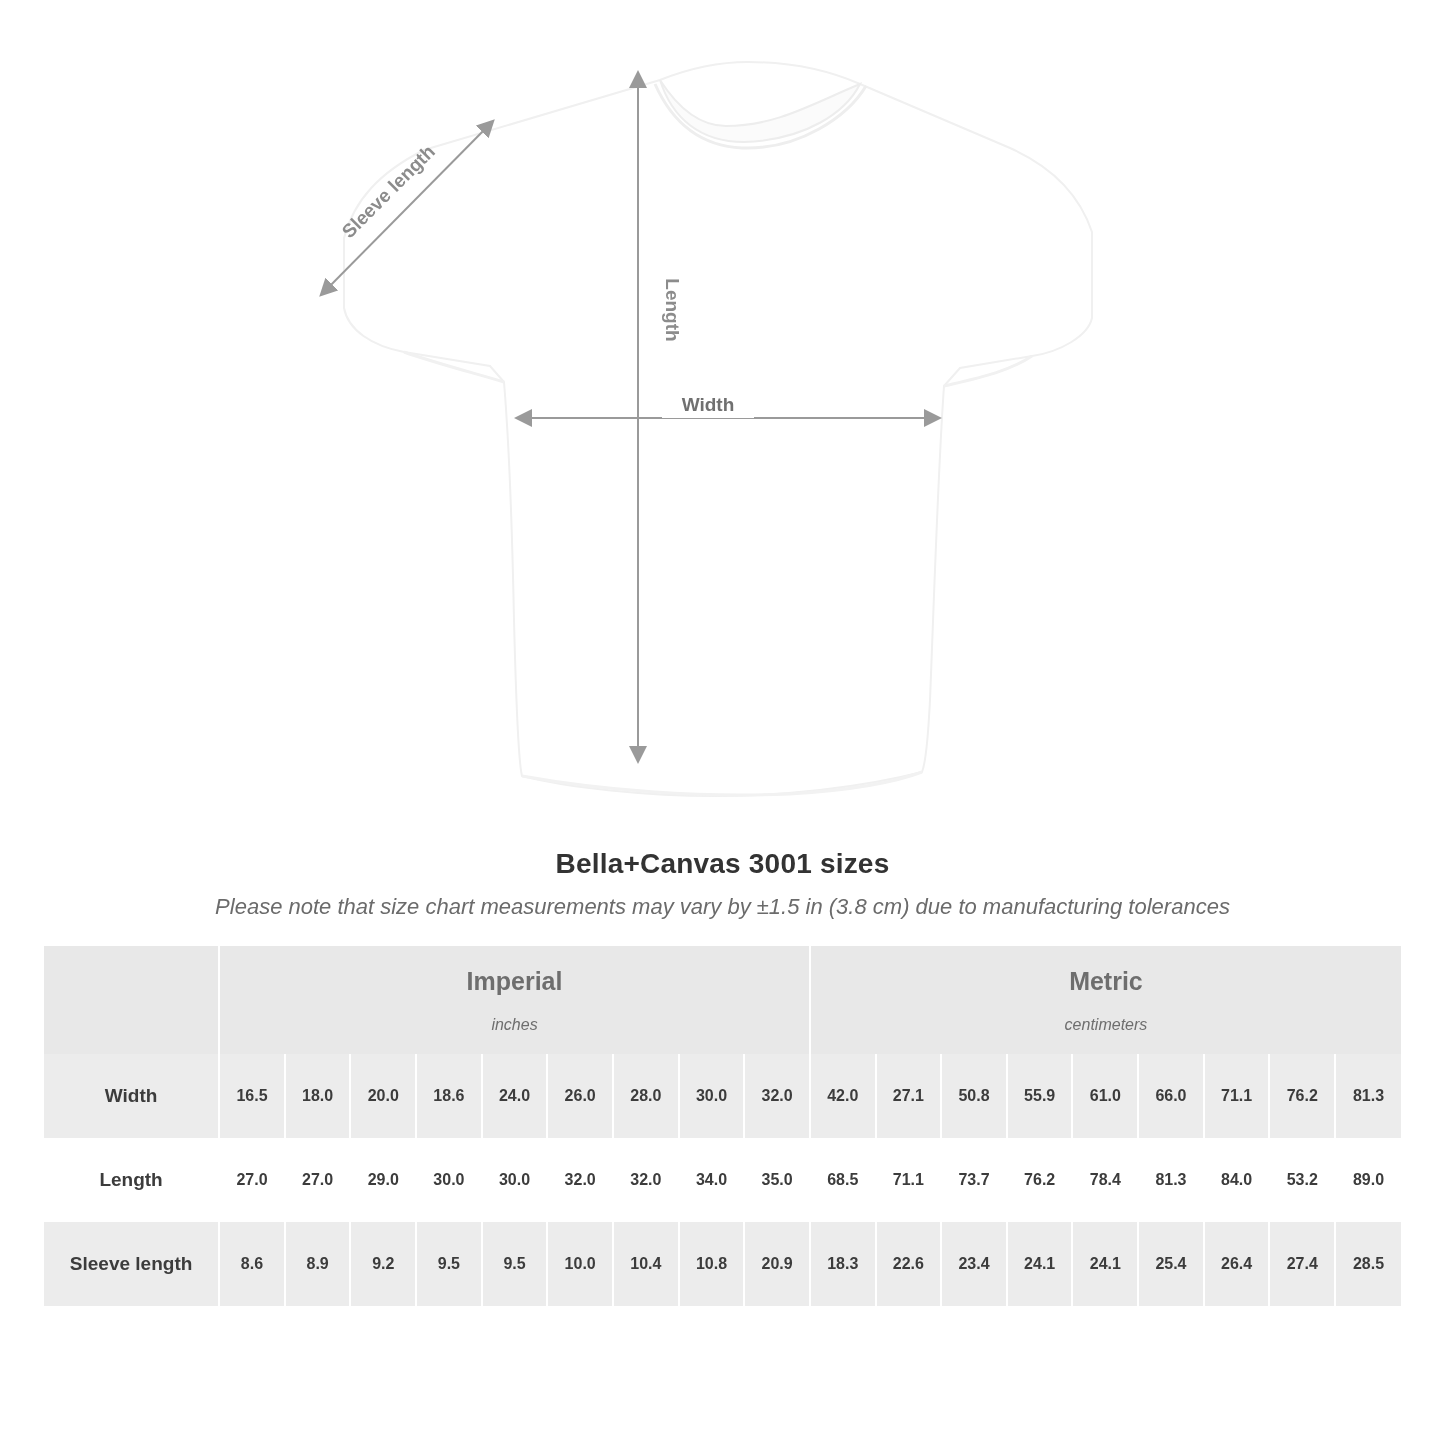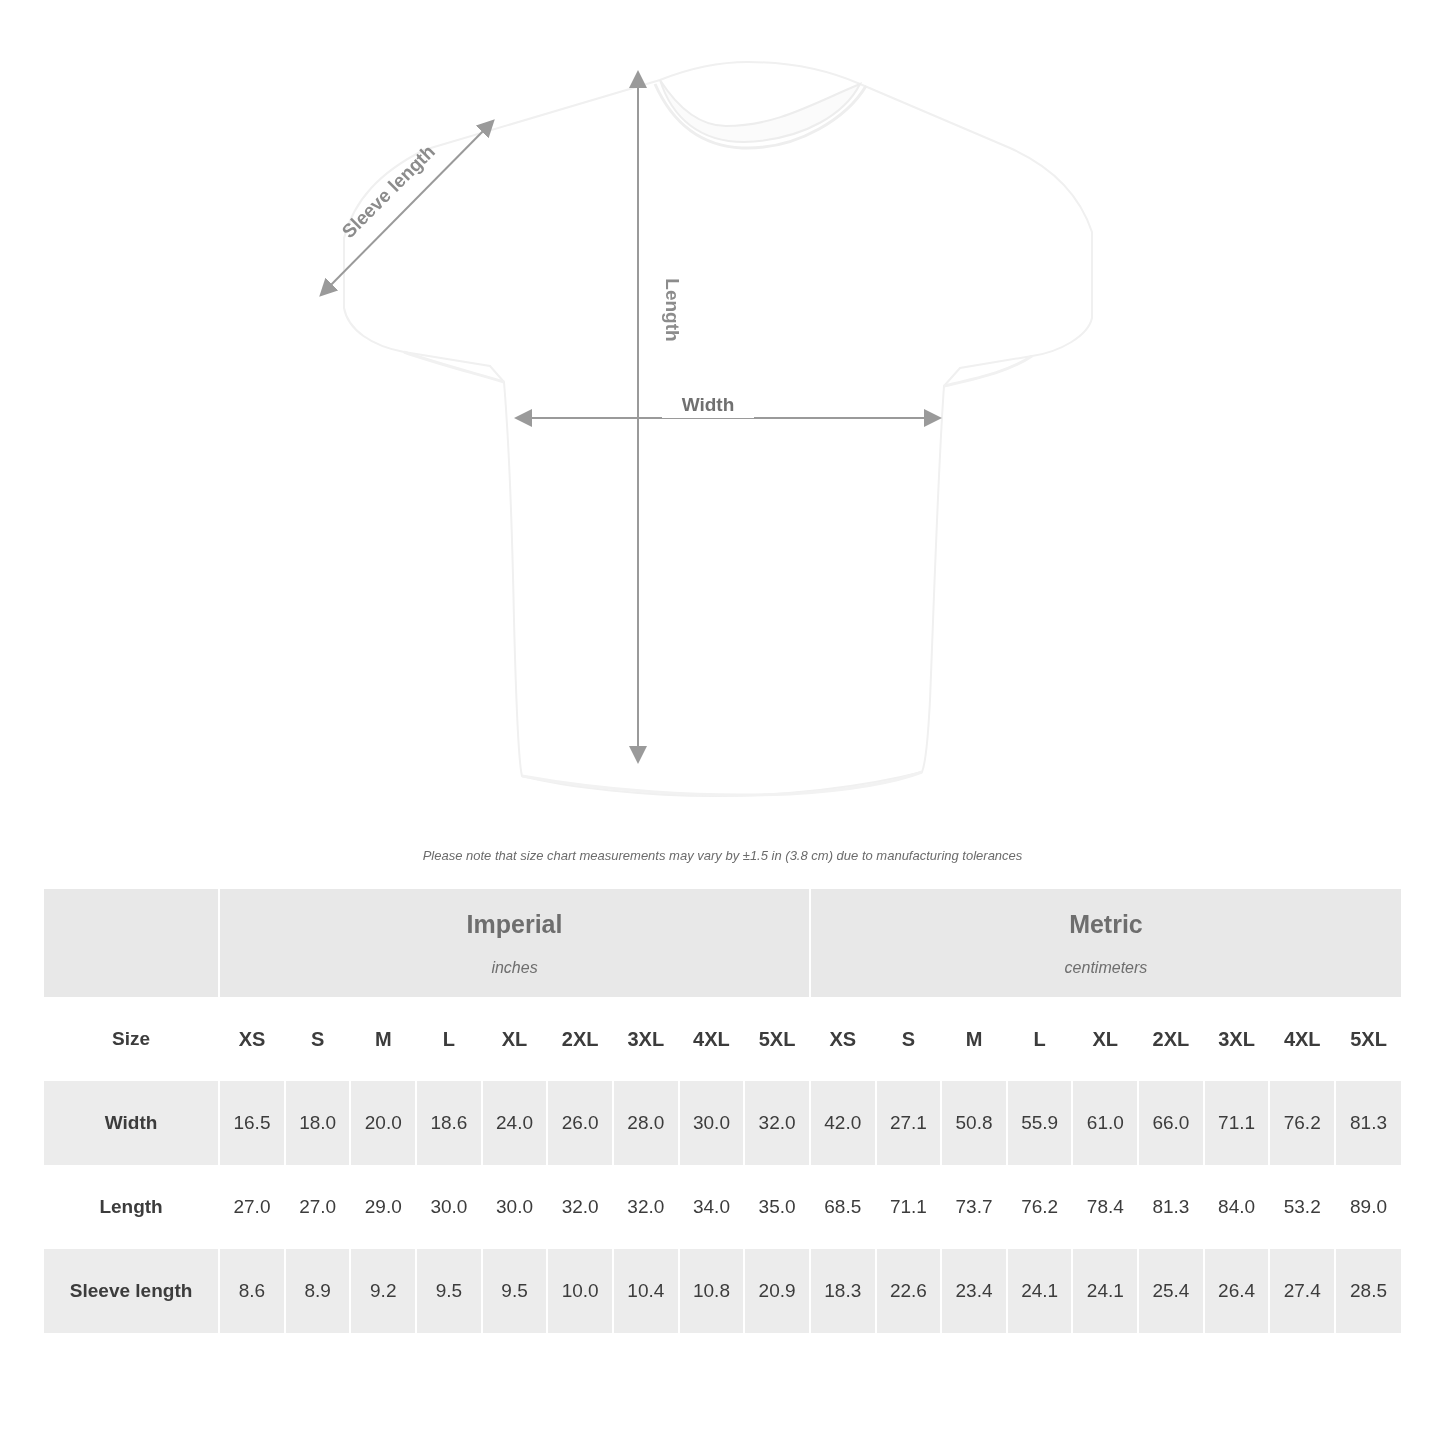--- a/index.html
+++ b/index.html
@@ -37,21 +37,21 @@
     margin-top: 18px;
   }
   .chart-title {
     font-size: 28px;
     font-weight: bold;
     color: #333333;
     letter-spacing: 0.2px;
   }
   .chart-note {
     margin-top: 14px;
-    font-size: 13px;
+    font-size: 22px;
     font-style: italic;
     color: #6b6b6b;
   }
 
   
   .table-wrap {
     margin: 26px 44px 0 44px;
   }
   table.size-table {
     width: 1357px;
@@ -89,22 +89,23 @@
     font-weight: bold;
     color: #3c3c3c;
     background: #ffffff;
   }
   .head-row td.rowlabel {
     font-size: 19px;
   }
 
   .data-row td {
     height: 82px;
-    font-size: 19px;
+    font-size: 16px;
     color: #3c3c3c;
+    font-weight: bold;
   }
   .data-row td.rowlabel {
     font-weight: bold;
     font-size: 19px;
   }
   .row-shaded td {
     background: #ececec;
   }
   .row-plain td {
     background: #ffffff;
@@ -179,20 +180,21 @@
 
       <g>
         <line x1="518" y1="418" x2="938" y2="418" stroke="#9a9a9a" stroke-width="2" marker-start="url(#arrTail)" marker-end="url(#arrHead)"></line>
       </g>
       <rect x="662" y="390" width="92" height="28" fill="#ffffff"></rect>
       <text x="708" y="411" text-anchor="middle" font-family="Liberation Sans, sans-serif" font-size="19" font-weight="bold" fill="#707070">Width</text>
     </svg>
   </div>
 
   <div class="title-block">
+    <div class="chart-title">Bella+Canvas 3001 sizes</div>
     <div class="chart-note">Please note that size chart measurements may vary by ±1.5 in (3.8 cm) due to manufacturing tolerances</div>
   </div>
 
   <div class="table-wrap">
     <table class="size-table">
       <colgroup>
         <col class="c-label">
         <col class="c-cell">
           <col class="c-cell">
           <col class="c-cell">
@@ -219,41 +221,20 @@
           <td colspan="9">
             <div class="unit-name">Imperial</div>
             <div class="unit-sub">inches</div>
           </td>
           <td colspan="9">
             <div class="unit-name">Metric</div>
             <div class="unit-sub">centimeters</div>
           </td>
         </tr>
 
-        <tr class="head-row">
-          <td class="rowlabel">Size</td>
-          <td>XS</td>
-          <td>S</td>
-          <td>M</td>
-          <td>L</td>
-          <td>XL</td>
-          <td>2XL</td>
-          <td>3XL</td>
-          <td>4XL</td>
-          <td>5XL</td>
-          <td>XS</td>
-          <td>S</td>
-          <td>M</td>
-          <td>L</td>
-          <td>XL</td>
-          <td>2XL</td>
-          <td>3XL</td>
-          <td>4XL</td>
-          <td>5XL</td>
-        </tr>
 
         <tr class="data-row row-shaded">
           <td class="rowlabel">Width</td>
           <td>16.5</td>
           <td>18.0</td>
           <td>20.0</td>
           <td>18.6</td>
           <td>24.0</td>
           <td>26.0</td>
           <td>28.0</td>

